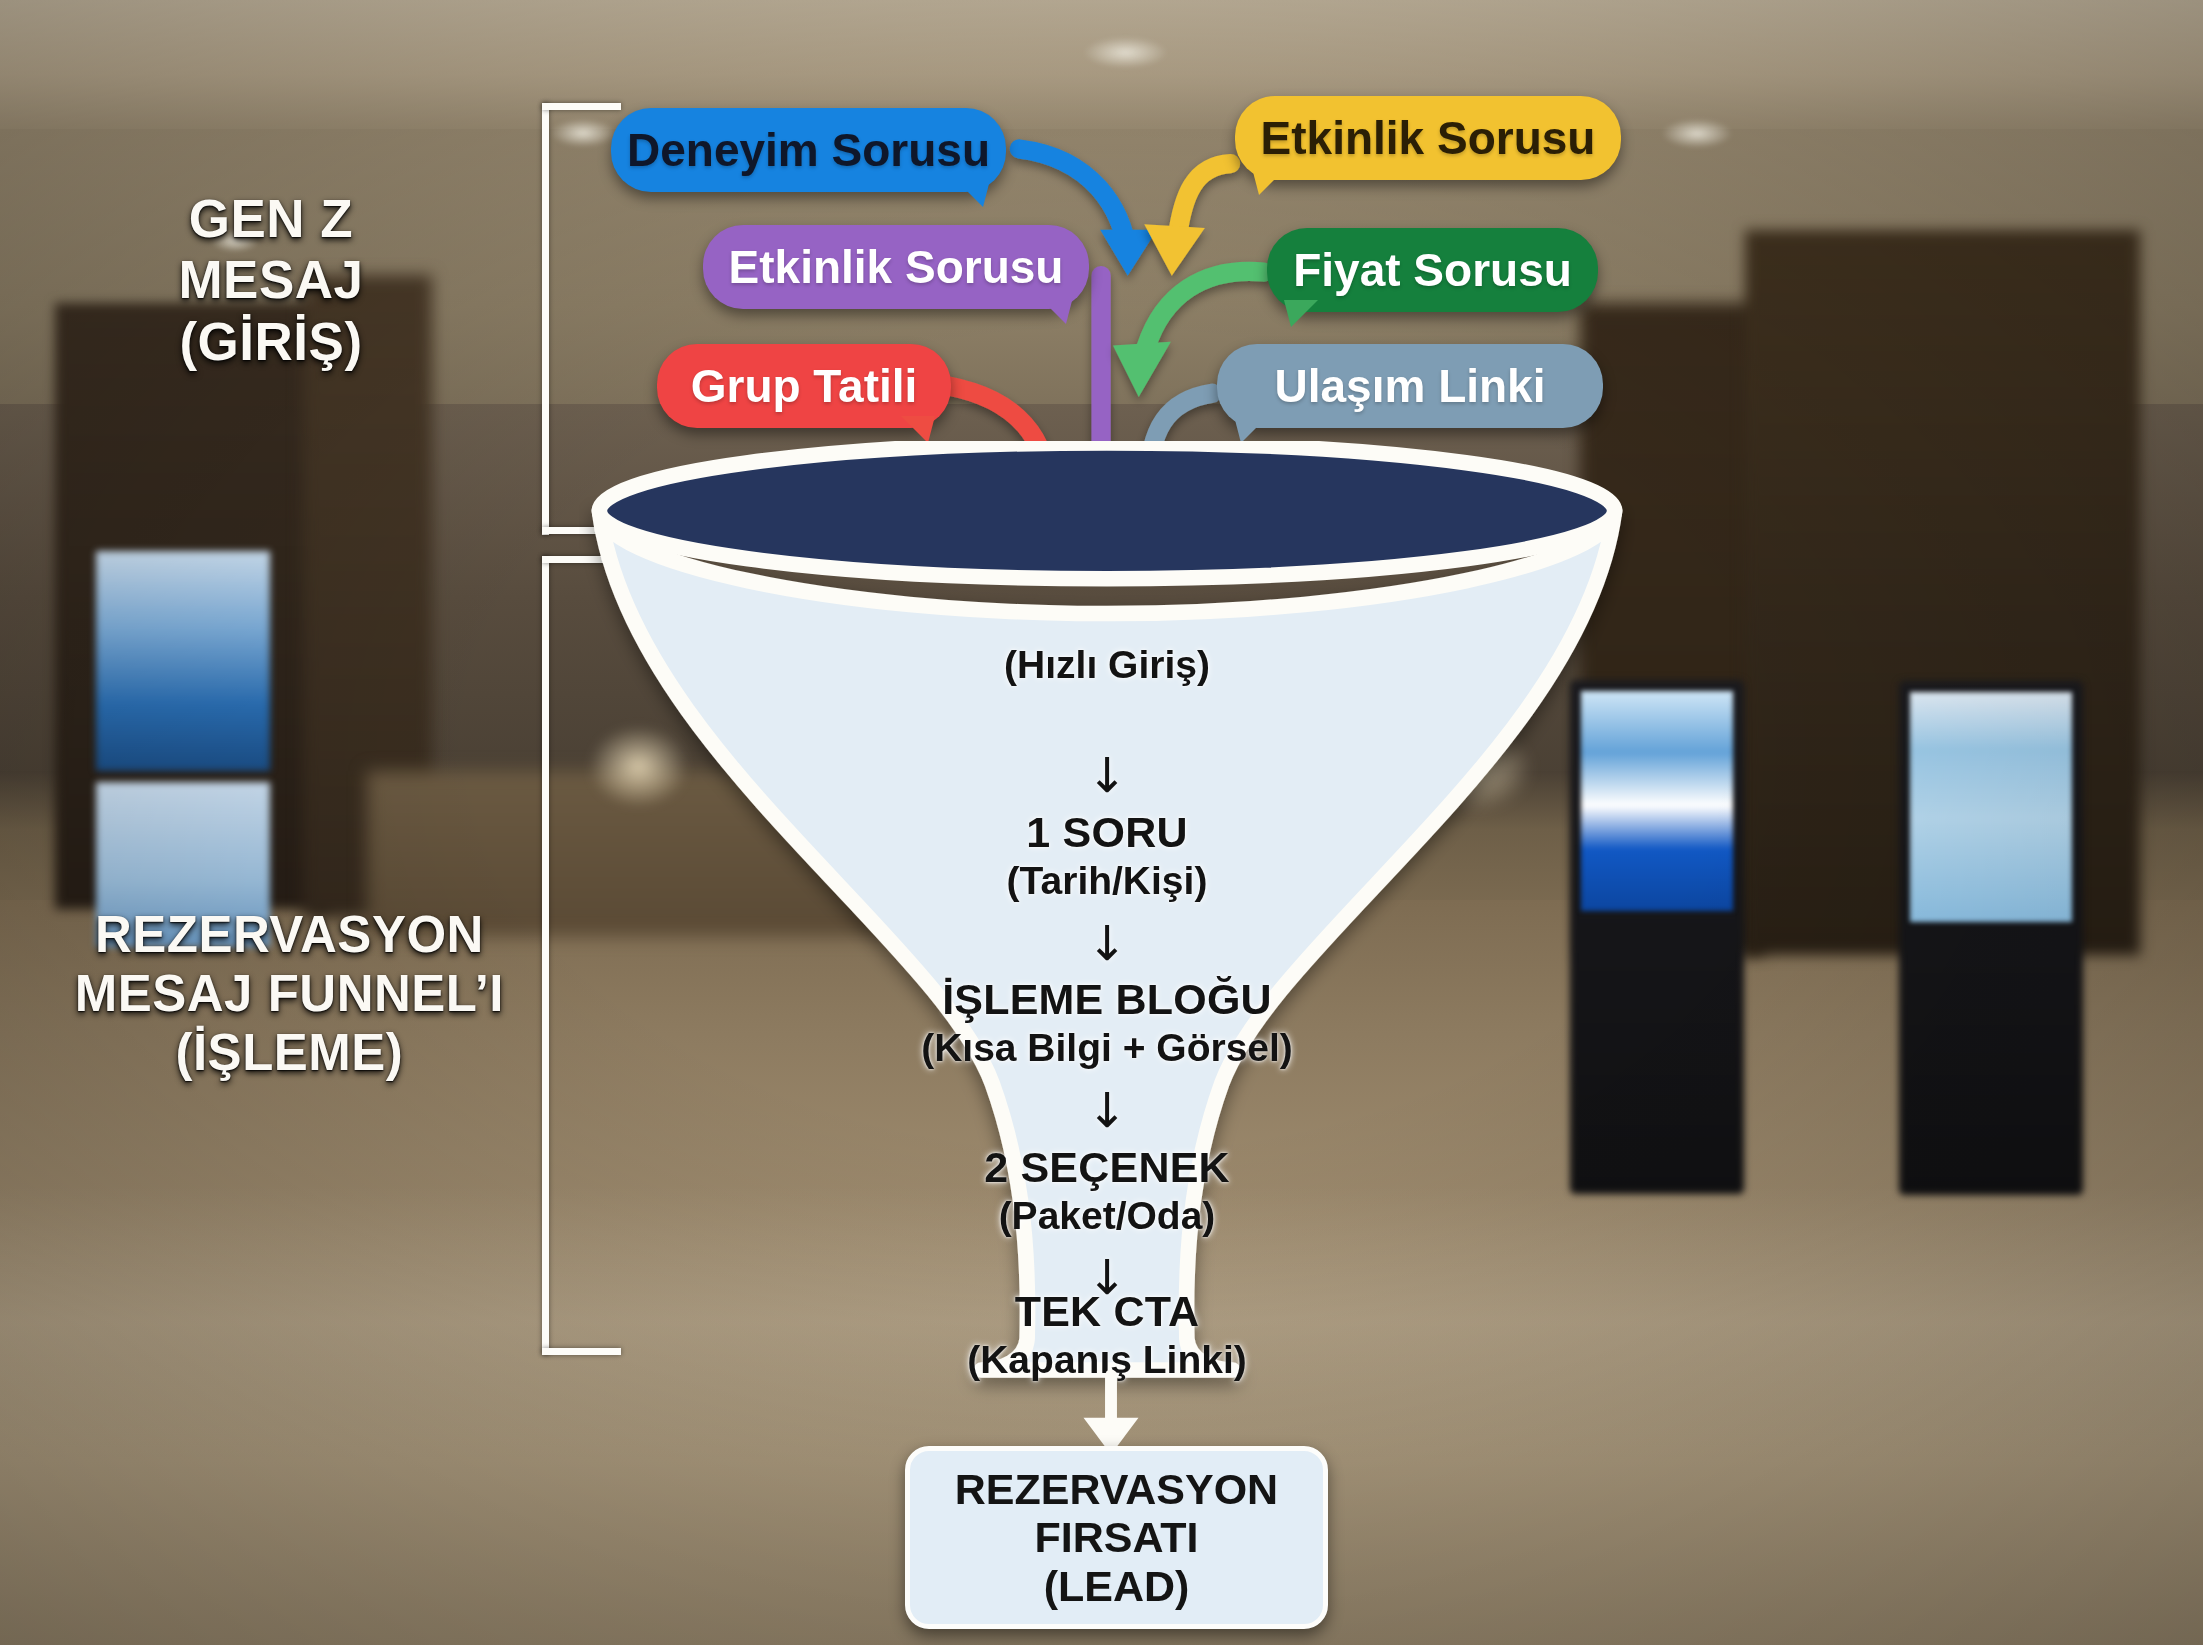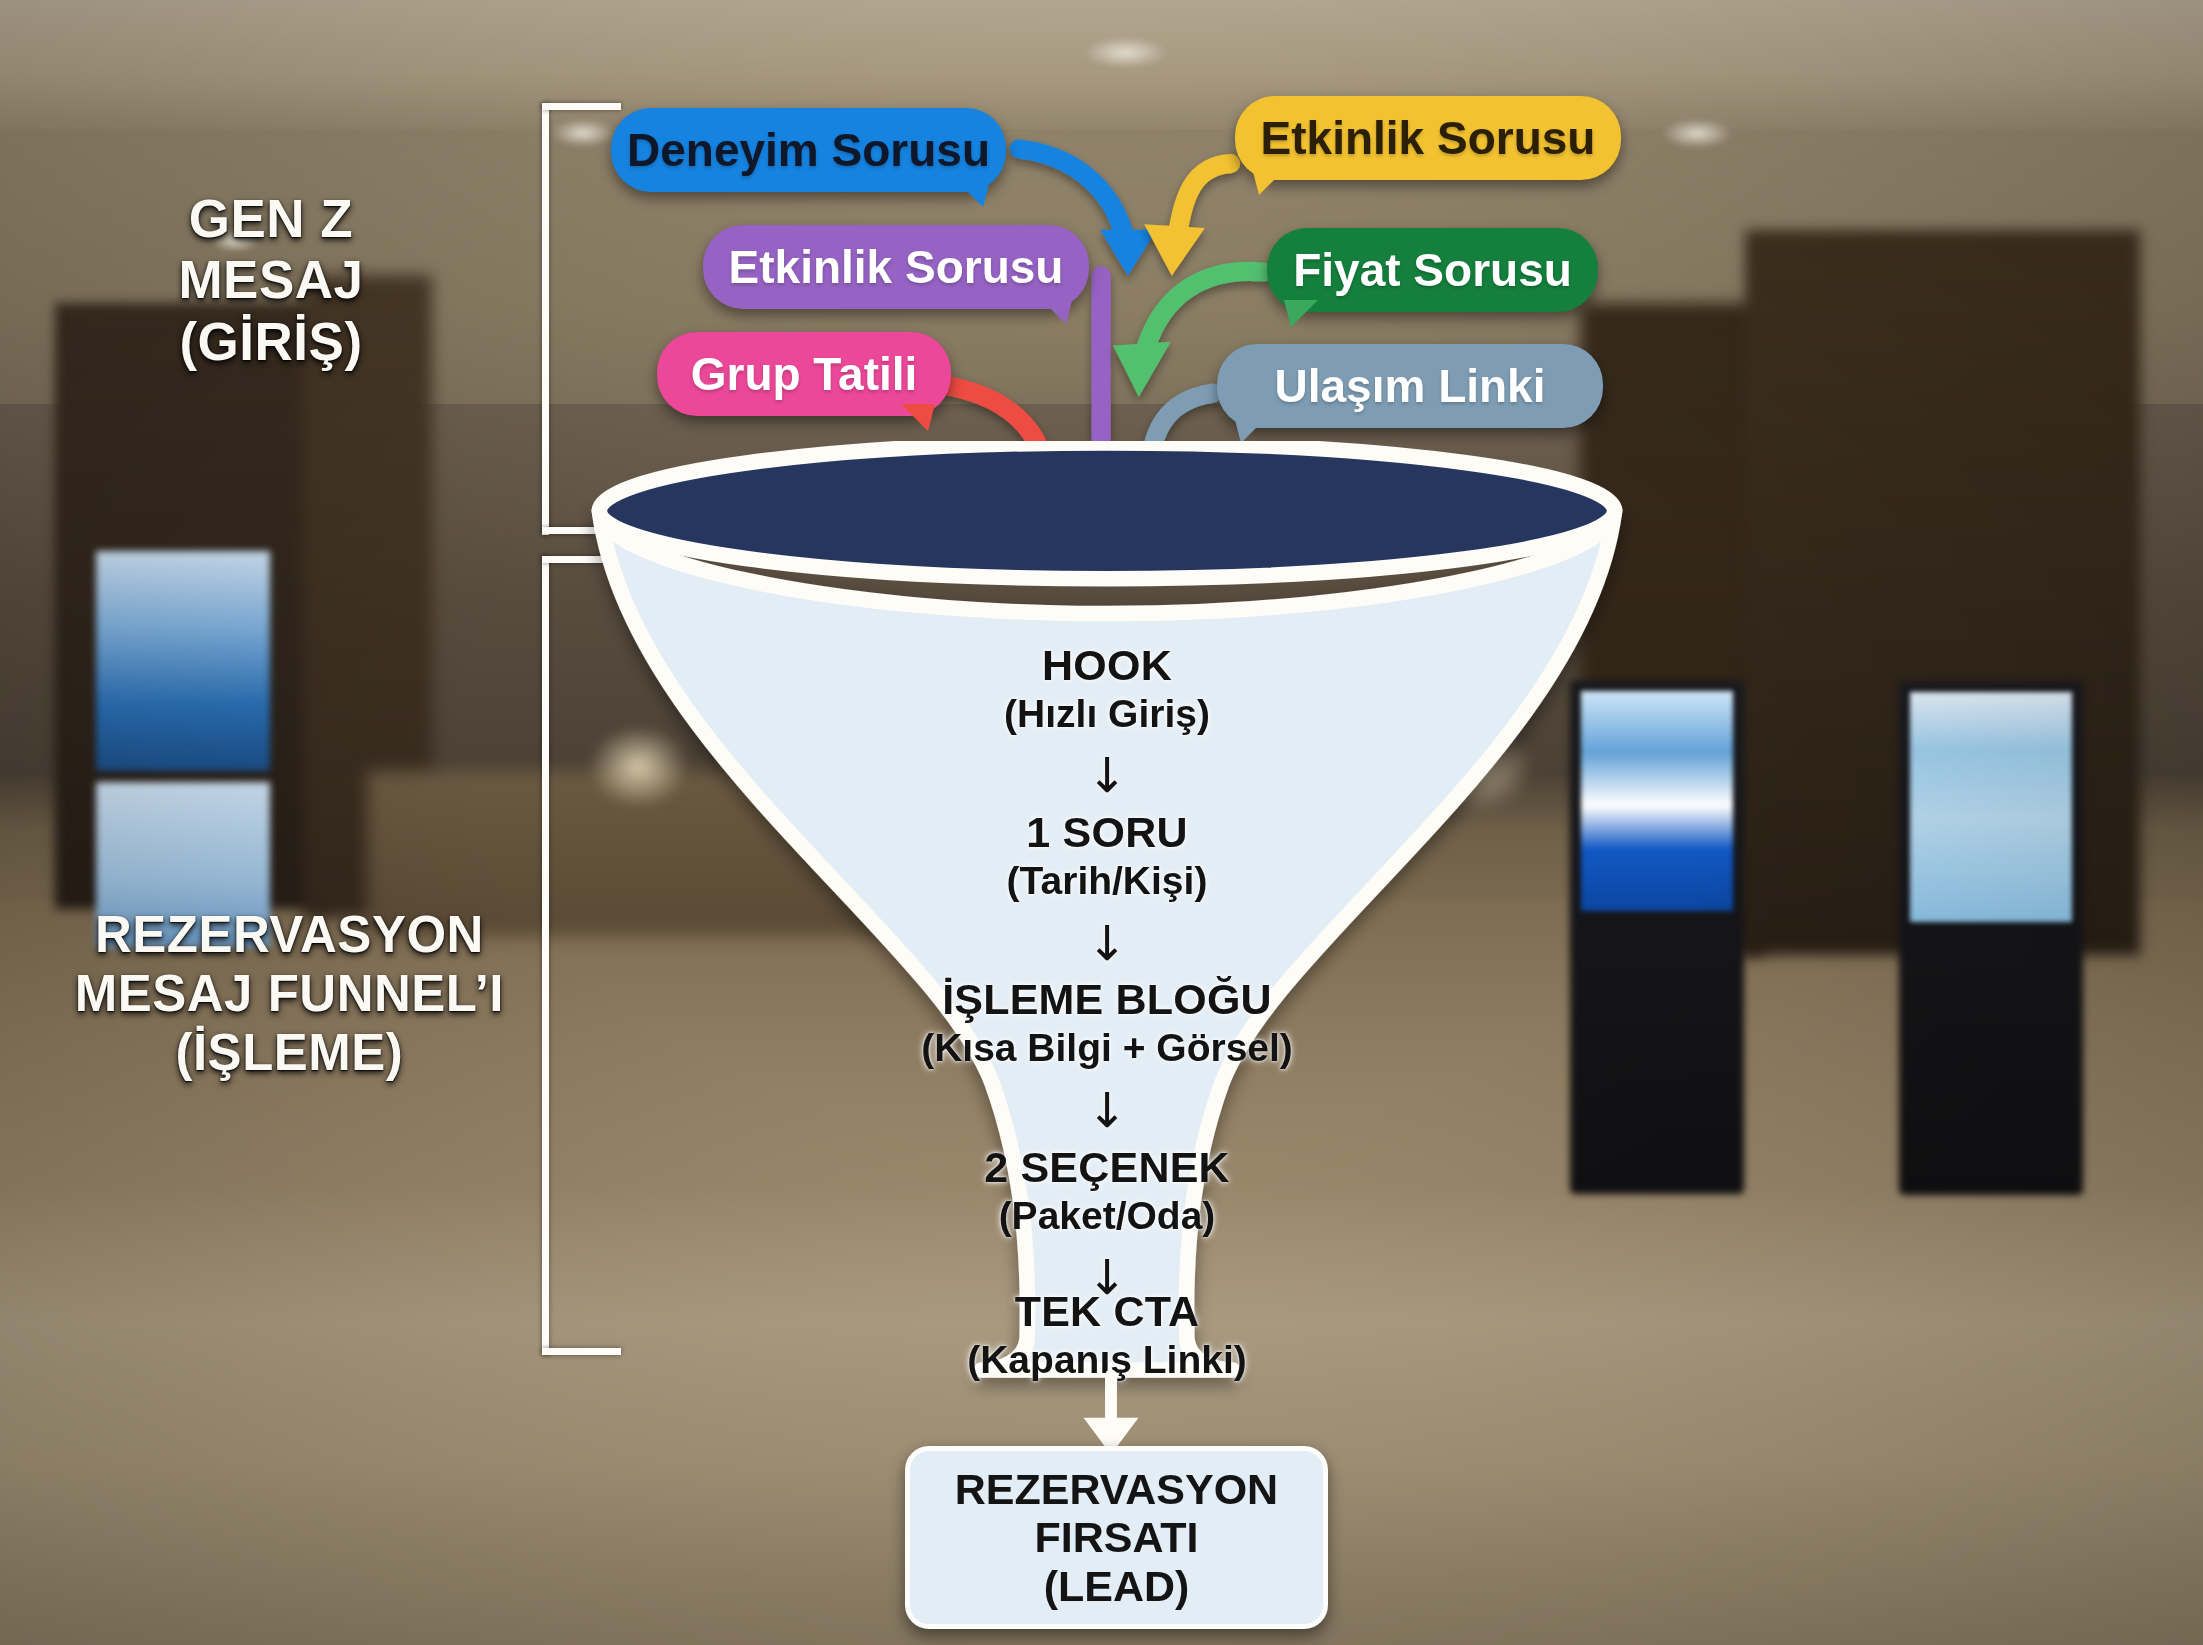--- a/index.html
+++ b/index.html
@@ -289,21 +289,21 @@
   <div class="bubble" id="b-etkinlik-p" style="left:703px; top:225px; width:386px; background:#9663C4; color:#9663C4;">
     <span class="lbl" style="color:#ffffff">Etkinlik Sorusu</span>
     <span class="tail"></span>
   </div>
 
   <div class="bubble" id="b-fiyat" style="left:1267px; top:228px; width:331px; background:#15803d; color:#3BA85C;">
     <span class="lbl" style="color:#ffffff">Fiyat Sorusu</span>
     <span class="tail" style="right:auto; left:16.5px; border-left:7.3px solid transparent; border-right:27.5px solid transparent;"></span>
   </div>
 
-  <div class="bubble" id="b-grup" style="left:657px; top:332px; width:294px; background:#ec4899; color:#EE4C42;">
+  <div class="bubble" id="b-grup" style="left:657px; top:344px; width:294px; background:#ef4444; color:#EE4C42;">
     <span class="lbl" style="color:#ffffff">Grup Tatili</span>
     <span class="tail"></span>
   </div>
 
   <div class="bubble" id="b-ulasim" style="left:1217px; top:344px; width:386px; background:#7E9DB4; color:#7E9DB4;">
     <span class="lbl" style="color:#ffffff">Ulaşım Linki</span>
     <span class="tail" style="right:auto; left:16.5px; border-left:7.3px solid transparent; border-right:27.5px solid transparent;"></span>
   </div>
 
   <div id="funnel">
@@ -325,21 +325,20 @@
                C 460,1012 486,1002 488,978
                C 490,900 486,800 450,700
                C 390,540 55,330 22,76 Z" fill="#E3EDF5" stroke="#FDFCF7" stroke-width="17" stroke-linejoin="round" filter="url(#funnelShadow)"></path>
 
       <ellipse cx="575" cy="76" rx="553" ry="74" fill="#26365E" stroke="#FDFCF7" stroke-width="17"></ellipse>
     </svg>
 
     <div class="stepsWrap">
 
       <div class="step" style="top:200px;">
-        <div class="t">HOOK</div>
         <div class="s">(Hızlı Giriş)</div>
       </div>
       <div class="dnarrow" style="top:310px;">↓</div>
 
       <div class="step" style="top:367px;">
         <div class="t">1 SORU</div>
         <div class="s">(Tarih/Kişi)</div>
       </div>
       <div class="dnarrow" style="top:478px;">↓</div>
 

